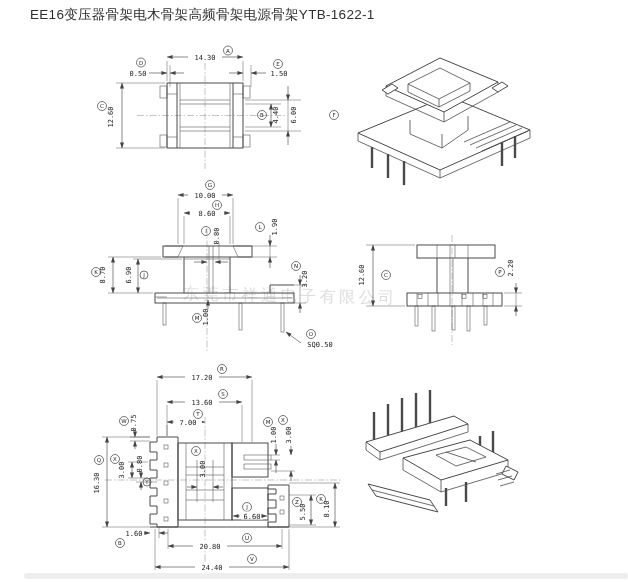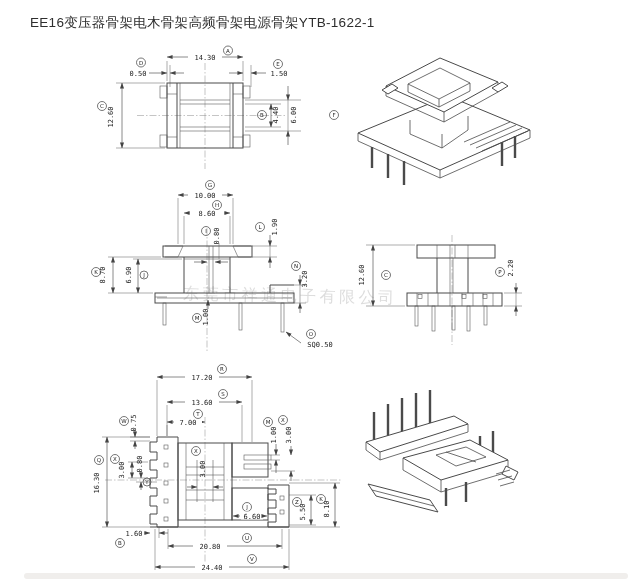--- a/index.html
+++ b/index.html
@@ -1,18 +1,18 @@
 <!DOCTYPE html>
 <html><head>
 <meta charset="utf-8">
 <style>
   html,body{margin:0;padding:0;background:#fff;width:628px;height:582px;overflow:hidden;
             font-family:"Liberation Sans",sans-serif;}
   #stage{position:relative;width:628px;height:582px;background:#ffffff;}
-  .title{position:absolute;left:30px;top:6px;font-size:13.5px;color:#2e2e2e;letter-spacing:.3px;margin-top:8px;}
+  .title{position:absolute;left:30px;top:6px;font-size:13.5px;color:#2e2e2e;letter-spacing:.3px;}
   .wm{position:absolute;left:183px;top:286px;font-size:16px;color:#c9c9c9;opacity:.62;
       letter-spacing:3.5px;transform:rotate(1.2deg);white-space:nowrap;}
   .band{position:absolute;left:24px;right:0;top:573px;height:6px;background:#f0eeec;border-radius:4px;}
   svg{position:absolute;overflow:visible;}
   .ol{fill:none;stroke:#4a4a4a;stroke-width:1;}
   .tl{fill:none;stroke:#5a5a5a;stroke-width:.6;}
   .cl{fill:none;stroke:#8a8a8a;stroke-width:.5;stroke-dasharray:7 2 1.5 2;}
   .dim{fill:none;stroke:#4a4a4a;stroke-width:.65;}
   .ext{fill:none;stroke:#5a5a5a;stroke-width:.5;}
   .pin{stroke:#4a4a4a;stroke-width:2.4;fill:none;}

